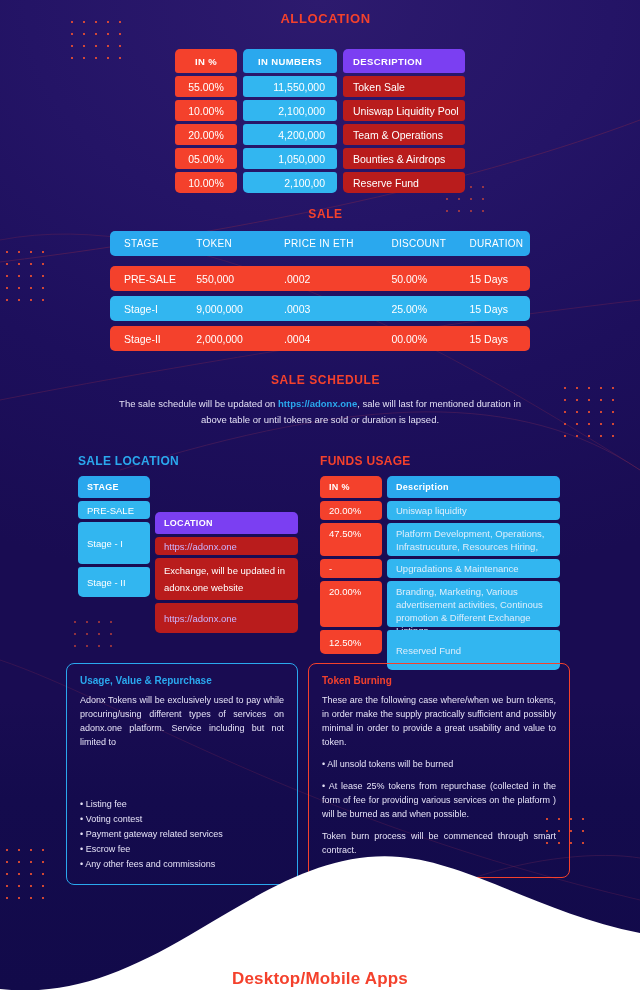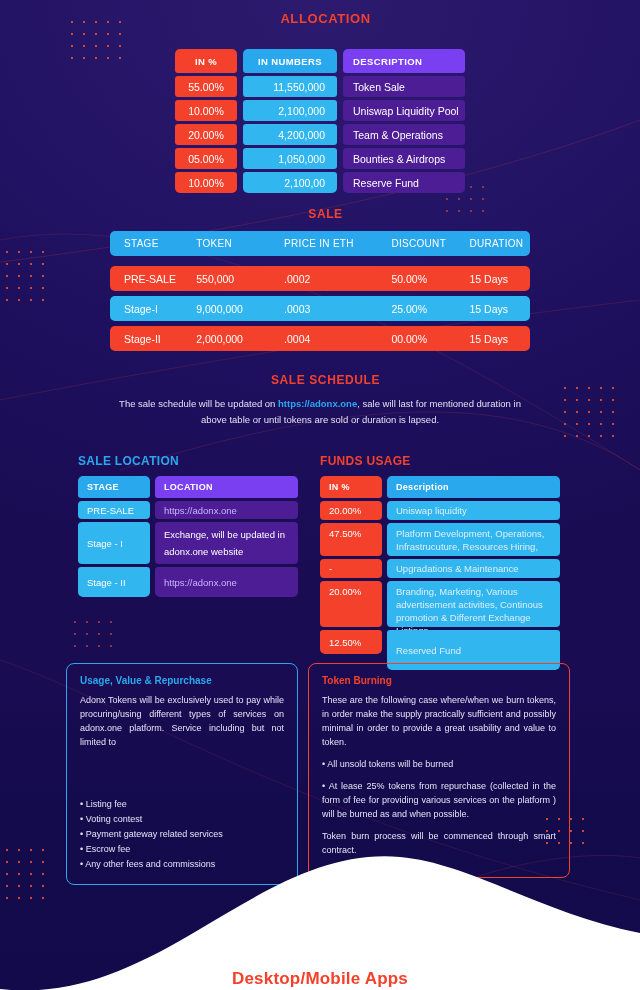--- a/index.html
+++ b/index.html
@@ -78,21 +78,21 @@
     align-items: center;
     font-size: 10.5px;
     border-radius: 3px;
     white-space: nowrap;
   }
   .cell.head { height: 24px; font-weight: bold; font-size: 9.5px; letter-spacing: .4px; border-radius: 5px 5px 3px 3px; }
 
   .c-red   { background: #f4412c; }
   .c-blue  { background: #32b6f0; }
   .c-blue-h{ background: #2aa8ee; }
-  .c-purple{ background: #4c1d95; }
+  .c-purple{ background: #b91c1c; }
   .c-purple-h{ background: #7b3ff2; }
 
   .pad-l { padding-left: 10px; }
   .ta-c  { justify-content: center; }
   .ta-r  { justify-content: flex-end; padding-right: 12px; }
   .cell.last  { border-radius: 3px 3px 5px 5px; }
 
   
   #sale-title { position: absolute; left: 0; right: 0; top: 196px; font-size: 12px; }
 
@@ -295,21 +295,21 @@
 
   <div id="sale-location-title">SALE LOCATION</div>
   <div id="sale-location-table">
     <div class="col-stage">
       <div class="loc-cell h c-blue-h" style="height:22px;border-radius:5px 5px 3px 3px;">STAGE</div>
       <div class="loc-cell c-blue" style="height:18px;">PRE-SALE</div>
       <div class="loc-cell c-blue" style="height:42px;">Stage - I</div>
       <div class="loc-cell c-blue last" style="height:30px;border-radius:3px 3px 5px 5px;">Stage - II</div>
     </div>
     <div class="col-loc">
-      <div class="loc-cell h c-purple-h" style="height:22px;border-radius:5px 5px 3px 3px;">LOCATION</div>
+      <div class="loc-cell h c-purple-h" style="height:22px;border-radius:5px 5px 3px 3px;margin-top:36px;">LOCATION</div>
       <div class="loc-cell c-purple lk" style="height:18px;">https://adonx.one</div>
       <div class="loc-cell c-purple" style="height:42px;line-height:17px;align-items:center;">Exchange, will be updated in adonx.one website</div>
       <div class="loc-cell c-purple lk" style="height:30px;border-radius:3px 3px 5px 5px;">https://adonx.one</div>
     </div>
   </div>
 
   <div id="funds-usage-title">FUNDS USAGE</div>
   <div id="funds-usage-table">
     <div class="col-pct">
       <div class="fu-cell h c-red" style="height:22px;border-radius:5px 5px 3px 3px;align-items:center;">IN %</div>

